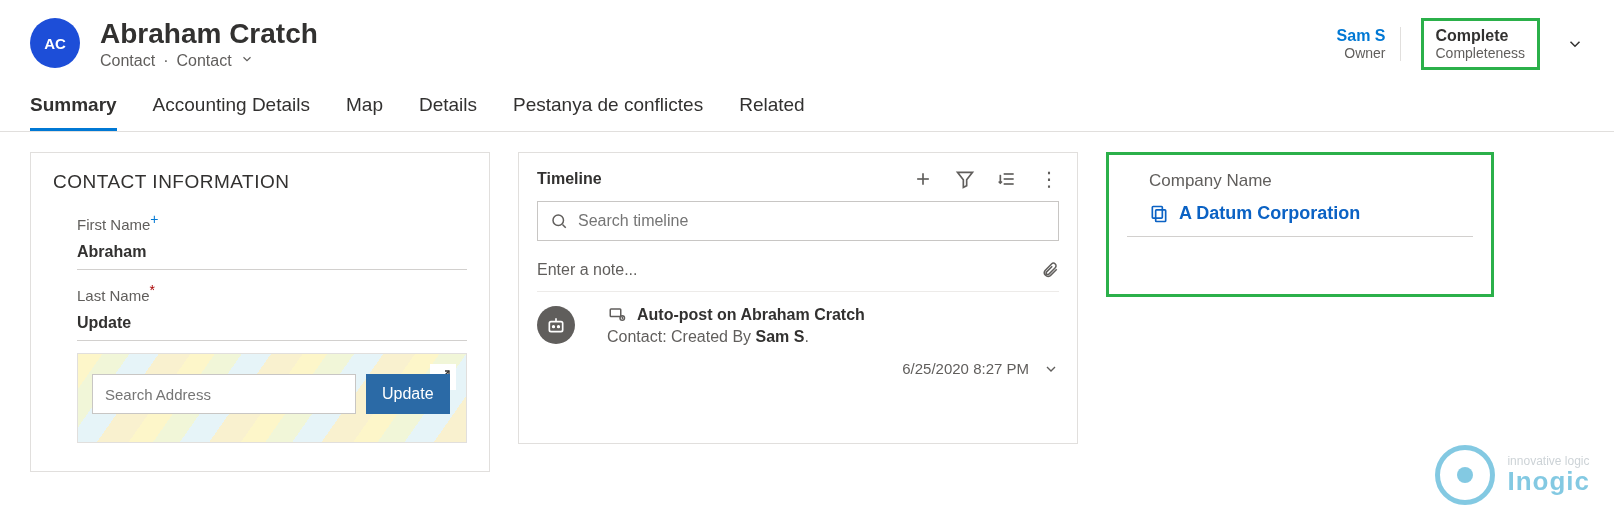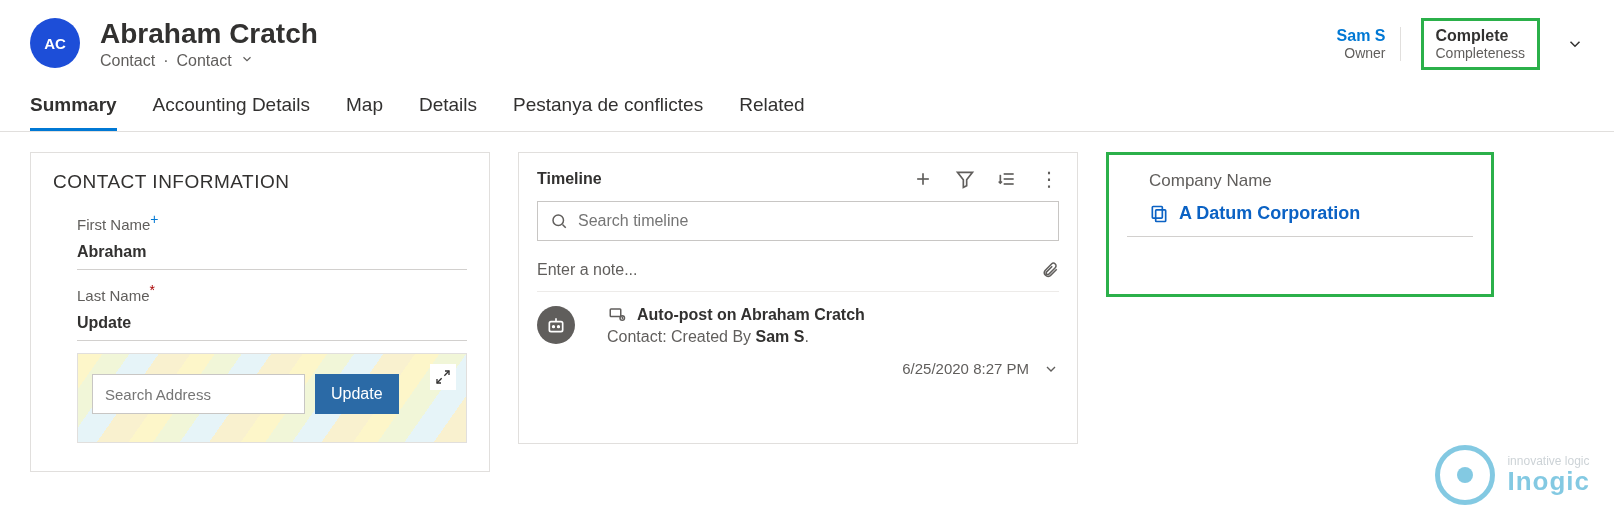--- a/index.html
+++ b/index.html
@@ -138,21 +138,21 @@
     border: 1px solid #e1dfdd;
   }
   .search-row {
     position: absolute;
     top: 20px; left: 14px;
     display: flex;
     align-items: center;
     gap: 10px;
   }
   .search-input {
-    width: 213px;
+    width: 264px;
     height: 40px;
     border: 1px solid #c8c6c4;
     padding: 0 12px;
     font-size: 15px;
     color: #605e5c;
     background: #fff;
   }
   .update-btn {
     background: #2b6aa6;
     color: #fff;

